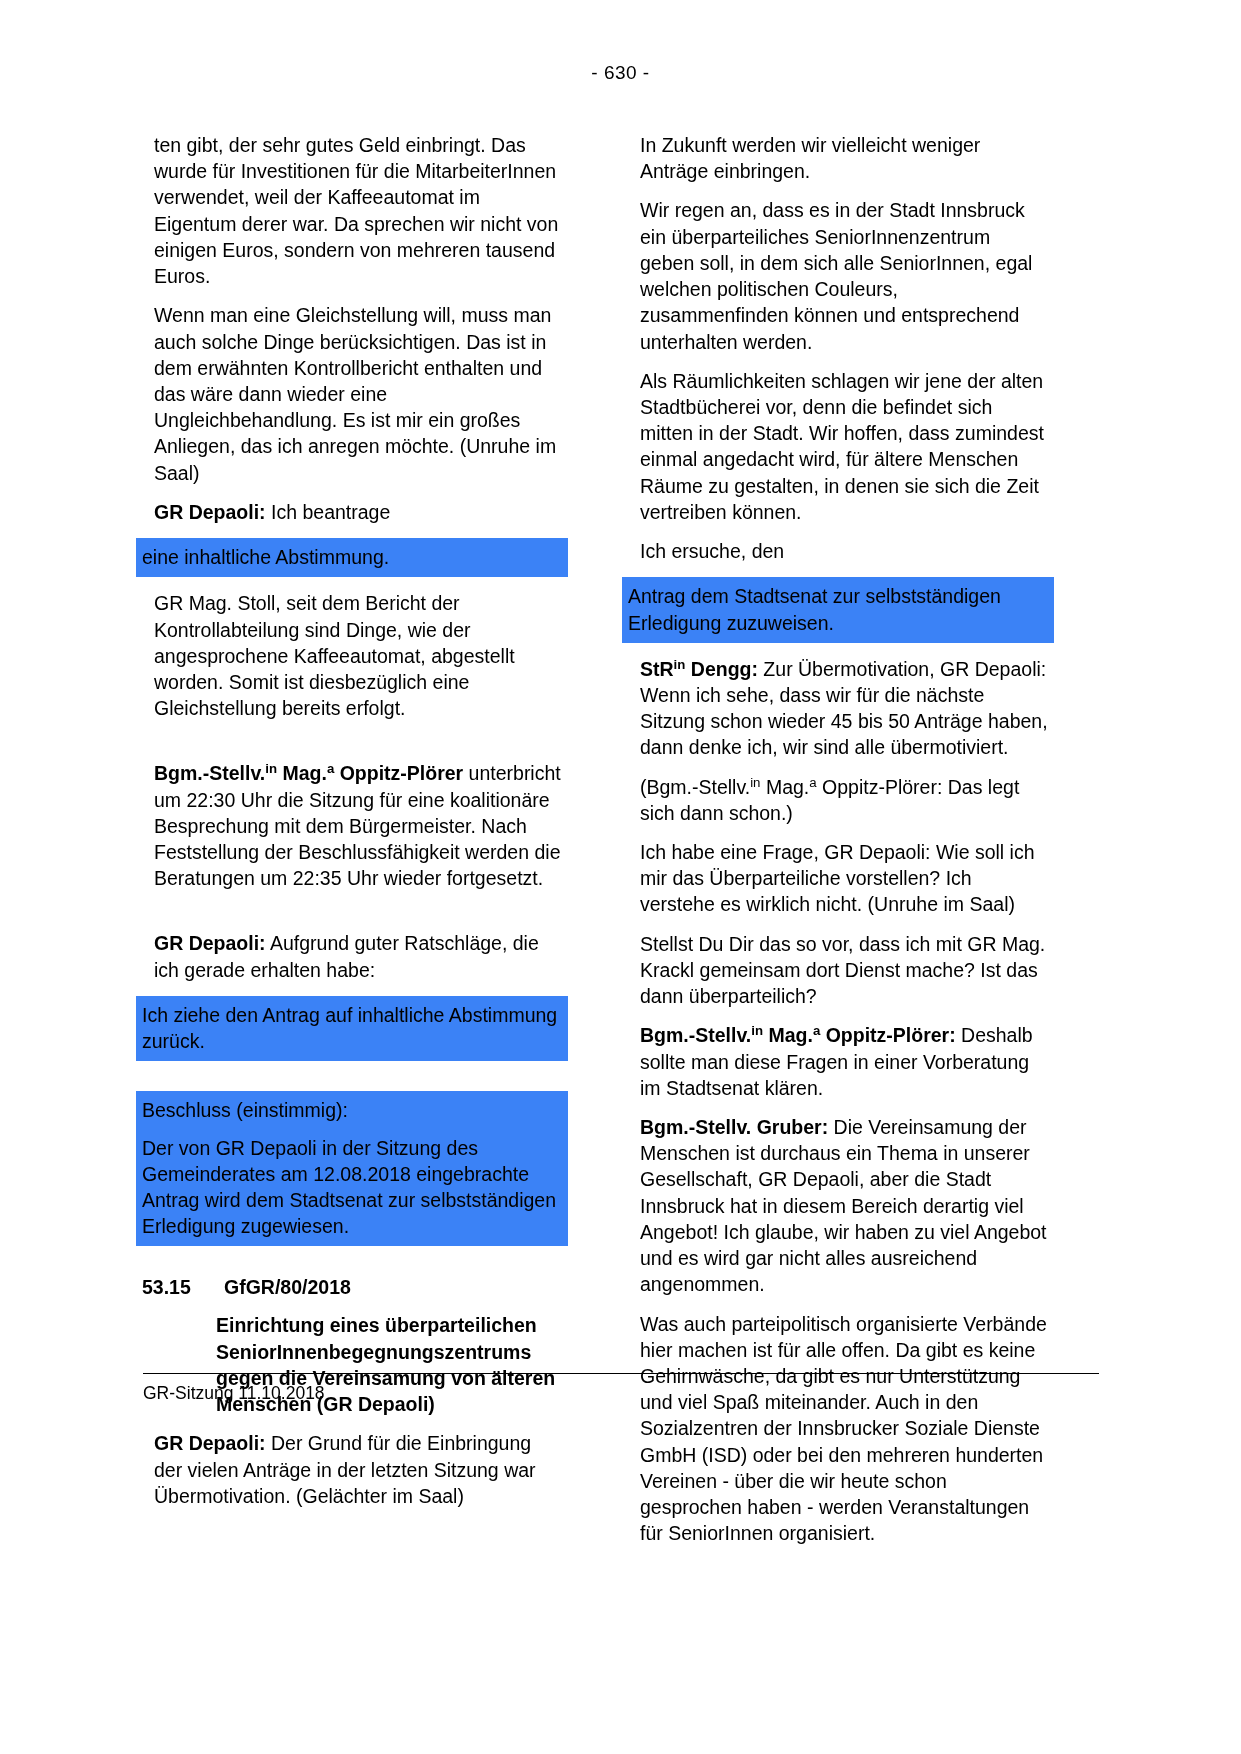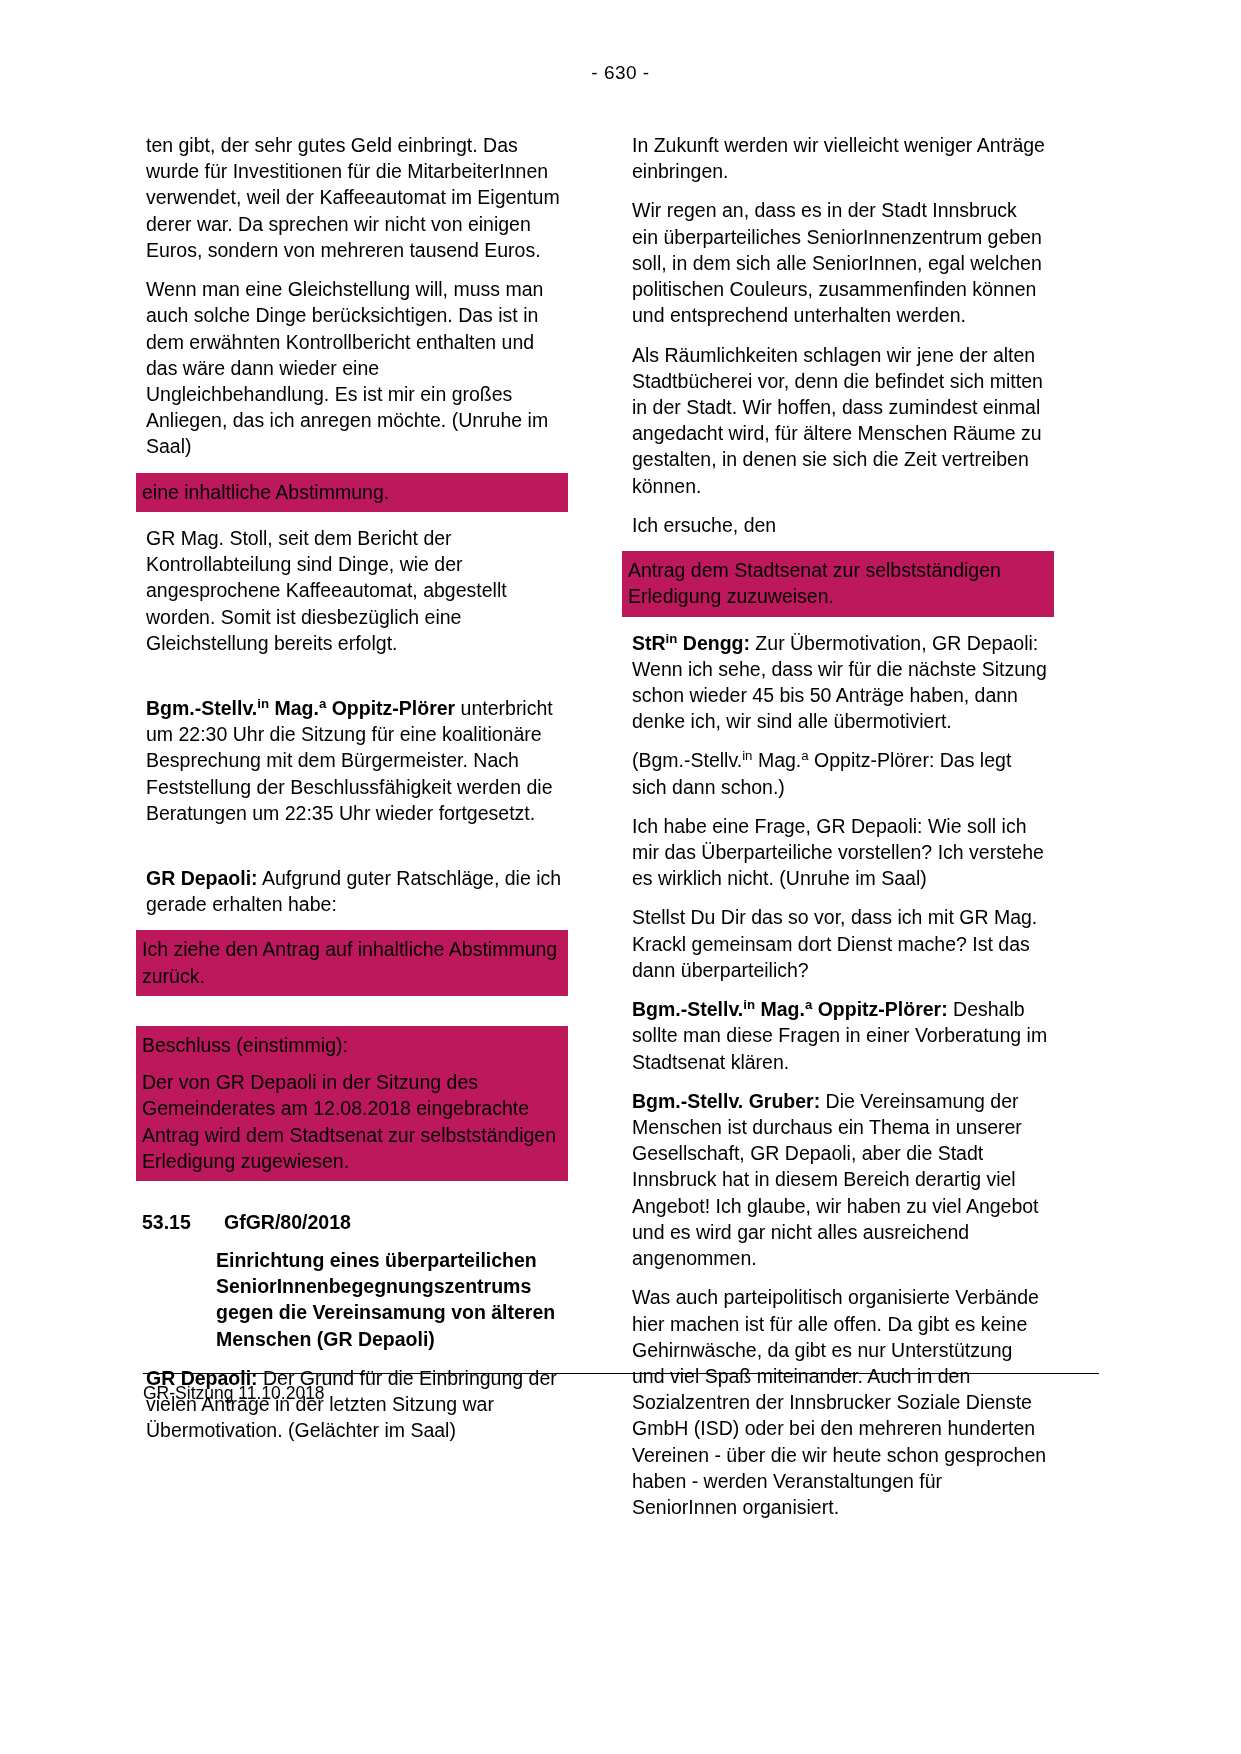--- a/index.html
+++ b/index.html
@@ -31,27 +31,27 @@
     gap: 66px;
     margin: 0 auto;
     padding: 48px 142px 0 142px;
     box-sizing: border-box;
   }
   .col {
     width: 420px;
     flex: 0 0 420px;
   }
   p {
-    margin: 0 0 13px 4px;
+    margin: 0 0 13px 12px;
     font-size: 19.5px;
     line-height: 1.345;
     text-align: left;
   }
   .hl-block {
-    background: #be185d;
+    background: #3b82f6;
     padding: 6px 6px 7px 6px;
     margin: 0 -6px 13px -6px;
   }
   .hl-block p {
     margin: 0 0 11px 0;
   }
   .hl-block p:last-child {
     margin-bottom: 0;
   }
   b, .b {
@@ -110,20 +110,21 @@
   <div class="page-number">- 630 -</div>
 
   <div class="columns">
 
     <div class="col">
 
       <p>ten gibt, der sehr gutes Geld einbringt. Das wurde für Investitionen für die MitarbeiterInnen verwendet, weil der Kaffeeautomat im Eigentum derer war. Da sprechen wir nicht von einigen Euros, sondern von mehreren tausend Euros.</p>
 
       <p>Wenn man eine Gleichstellung will, muss man auch solche Dinge berücksichtigen. Das ist in dem erwähnten Kontrollbericht enthalten und das wäre dann wieder eine Ungleichbehandlung. Es ist mir ein großes Anliegen, das ich anregen möchte. (Unruhe im Saal)</p>
 
+      <p><b>GR Depaoli:</b><span> Ich beantrage</span></p>
 
       <div class="hl-block">
         <p>eine inhaltliche Abstimmung.</p>
       </div>
 
       <p>GR Mag. Stoll, seit dem Bericht der Kontrollabteilung sind Dinge, wie der angesprochene Kaffeeautomat, abgestellt worden. Somit ist diesbezüglich eine Gleichstellung bereits erfolgt.</p>
 
       <div class="spacer-lg"></div>
 
       <p><b><span>Bgm.-Stellv.</span><sup>in</sup><span> Mag.</span><sup>a</sup><span> Oppitz-Plörer</span></b><span> unterbricht um 22:30 Uhr die Sitzung für eine koalitionäre Besprechung mit dem Bürgermeister. Nach Feststellung der Beschlussfähigkeit werden die Beratungen um 22:35 Uhr wieder fortgesetzt.</span></p>

